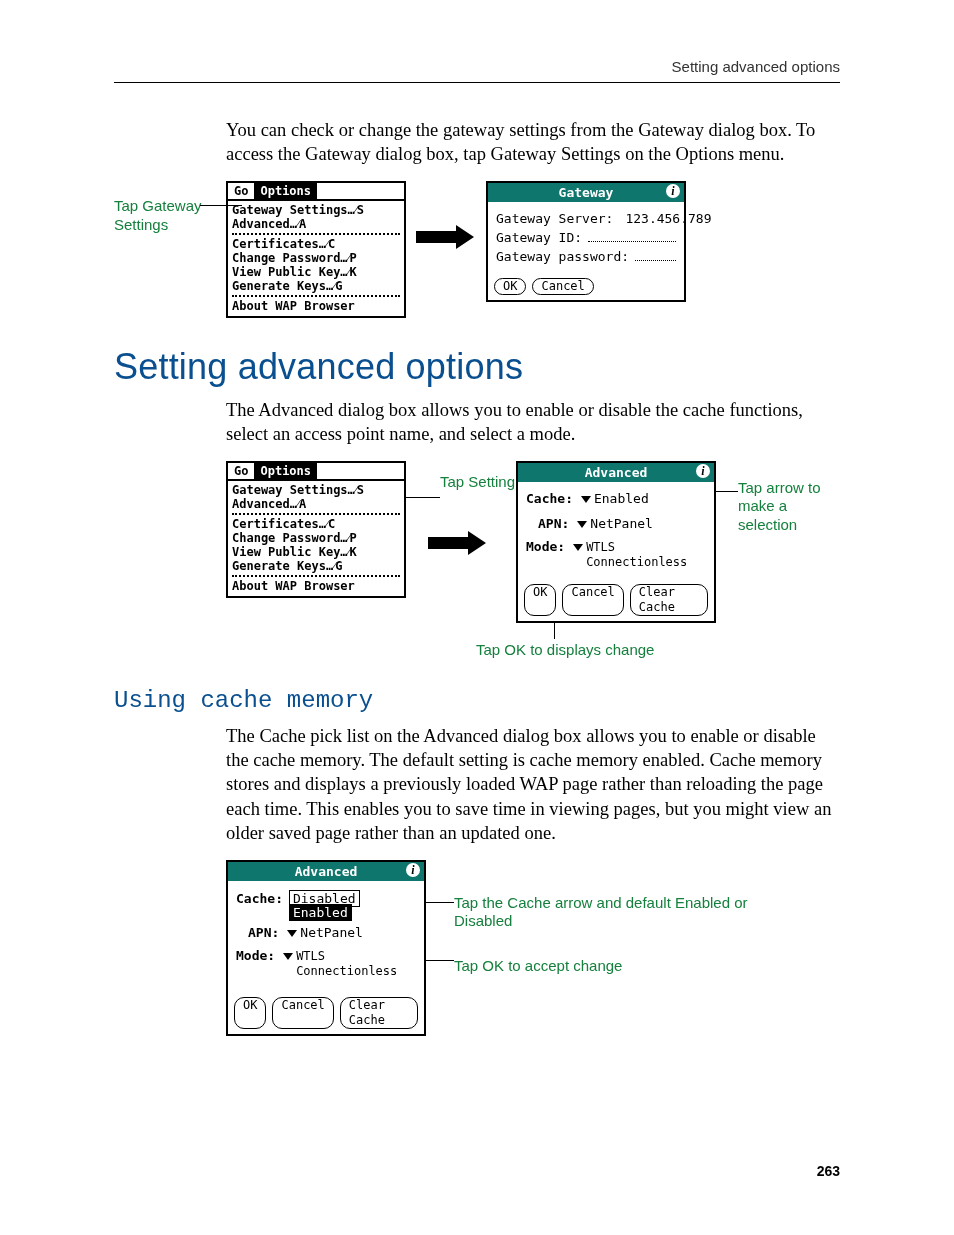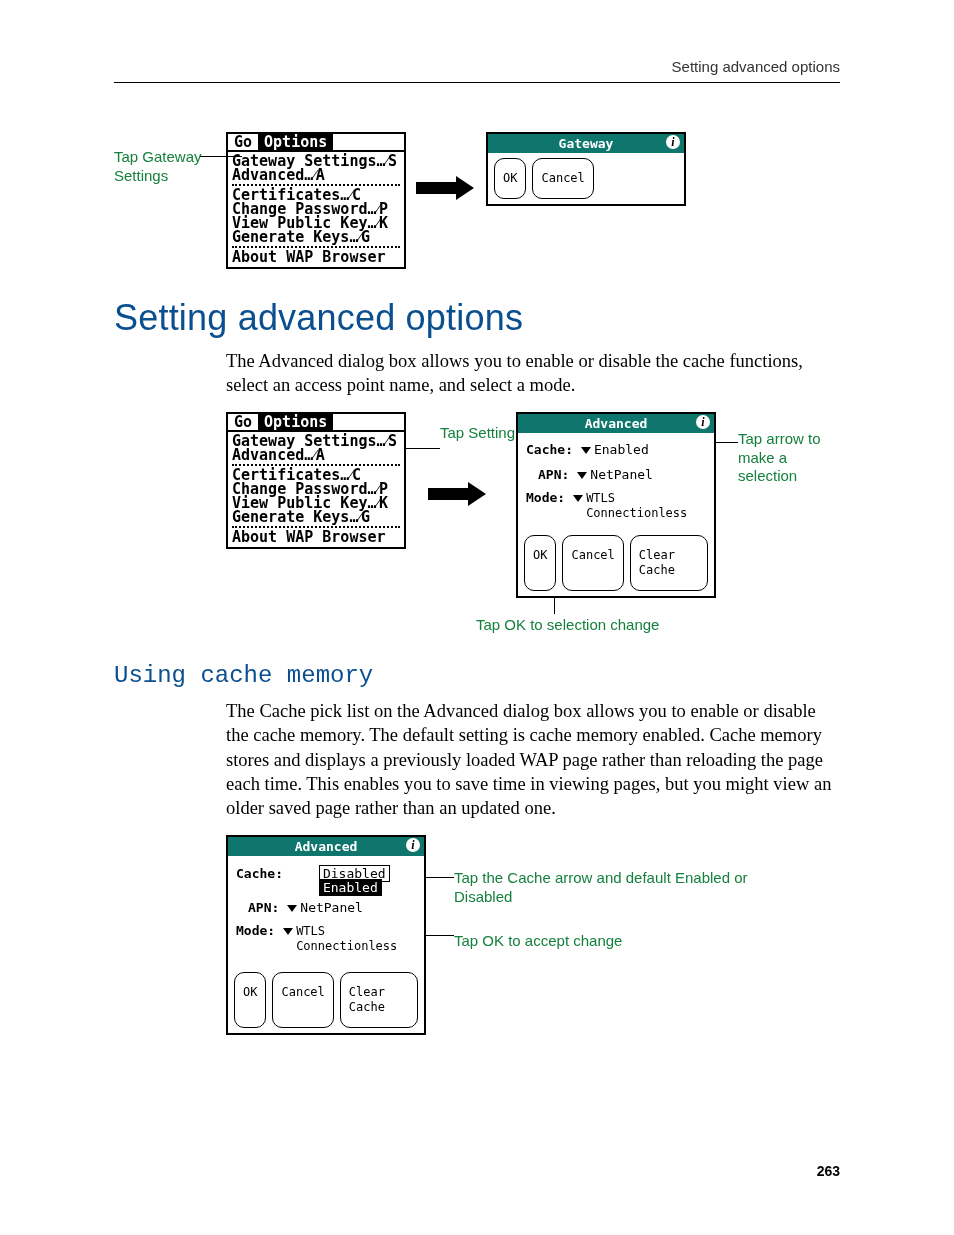--- a/index.html
+++ b/index.html
@@ -68,21 +68,21 @@
     font-size: 15px;
     color: #15803d;
     line-height: 1.25;
   }
 
   
   .palm-panel {
     border: 2px solid #000;
     background: #fff;
     font-family: "Lucida Console", Monaco, monospace;
-    font-size: 15px;
+    font-size: 12px;
     line-height: 14px;
   }
   .palm-menubar {
     display: flex;
     background: #fff;
   }
   .palm-menubar .tab {
     padding: 1px 6px 1px 6px;
     font-weight: bold;
   }
@@ -143,40 +143,39 @@
   .dotted-line {
     flex: 1;
     border-bottom: 1.5px dotted #000;
     height: 12px;
     min-width: 40px;
   }
   .pill-row { padding: 5px 6px 5px 6px; display: flex; gap: 6px; }
   .pill {
     border: 1.5px solid #000;
     border-radius: 10px;
-    padding: 12px 8px;
+    padding: 0 8px;
     font-size: 12px;
     line-height: 15px;
     background: #fff;
   }
   .tri {
     display: inline-block;
     width: 0; height: 0;
     border-left: 5px solid transparent;
     border-right: 5px solid transparent;
     border-top: 7px solid #000;
     vertical-align: middle;
     margin: 0 3px 2px 2px;
   }
   .select-box {
     border: 1.5px solid #000;
     padding: 0 3px;
     display: inline-block;
     position: relative;
-    margin-left: 30px;
   }
   .select-pop {
     position: absolute;
     left: -1px;
     top: 13px;
     background: #000;
     color: #fff;
     padding: 0 3px;
     white-space: nowrap;
     border: 1.5px solid #000;
@@ -221,20 +220,21 @@
   }
 </style>
 </head>
 <body>
 
 <div class="running-head">Setting advanced options</div>
 <div class="rule-top"></div>
 
 <div class="content">
 
+  <p class="body-text">You can check or change the gateway settings from the Gateway dialog box. To access the Gateway dialog box, tap Gateway Settings on the Options menu.</p>
 
   <div class="figrow" style="gap:0; align-items:flex-start; margin-left:0;">
     <div class="callout" style="width:112px; padding-top:16px; text-align:left; position:relative;">
       <span>Tap Gateway Settings</span>
       <div class="lead-line" style="position:absolute; top:24px; left:86px; width:42px;"></div>
     </div>
 
     <div>
       <div class="palm-panel" style="width:176px;">
         <div class="palm-menubar">
@@ -278,20 +278,34 @@
 
     <div style="width:80px; display:flex; justify-content:center; padding-top:46px;">
       <div class="big-arrow"></div>
     </div>
 
     <div class="palm-dialog" style="width:196px;">
       <div class="dlg-title">
         <span>Gateway</span>
         <span class="info">i</span>
       </div>
+      <div class="dlg-body">
+        <div class="field-row">
+          <span class="field-label">Gateway Server:</span>
+          <span style="margin-left:6px;">123.456.789</span>
+        </div>
+        <div class="field-row">
+          <span class="field-label">Gateway ID:</span>
+          <span class="dotted-line"></span>
+        </div>
+        <div class="field-row">
+          <span class="field-label">Gateway password:</span>
+          <span class="dotted-line"></span>
+        </div>
+      </div>
       <div class="pill-row">
         <span class="pill">OK</span>
         <span class="pill">Cancel</span>
       </div>
     </div>
   </div>
 
   <h1 class="section-title">Setting advanced options</h1>
 
   <p class="body-text">The Advanced dialog box allows you to enable or disable the cache functions, select an access point name, and select a mode.</p>
@@ -374,21 +388,21 @@
     </div>
 
     <div style="width:22px; position:relative;">
       <div class="lead-line" style="position:absolute; top:30px; left:0; width:22px;"></div>
     </div>
     <div class="callout" style="width:88px; padding-top:18px;">Tap arrow to make a selection</div>
   </div>
 
   <div style="position:relative; height:30px; margin-left:112px;">
     <div style="position:absolute; left:328px; top:-8px; width:0; height:18px; border-left:1px solid #000;"></div>
-    <div class="callout" style="position:absolute; left:250px; top:12px;">Tap OK to selection change</div>
+    <div class="callout" style="position:absolute; left:250px; top:12px;">Tap OK to displays change</div>
   </div>
 
   <h2 class="subsection">Using cache memory</h2>
 
   <p class="body-text">The Cache pick list on the Advanced dialog box allows you to enable or disable the cache memory. The default setting is cache memory enabled. Cache memory stores and displays a previously loaded WAP page rather than reloading the page each time. This enables you to save time in viewing pages, but you might view an older saved page rather than an updated one.</p>
 
   <div class="figrow" style="margin-left:112px; gap:0;">
     <div class="palm-dialog" style="width:196px; position:relative;">
       <div class="dlg-title">
         <span>Advanced</span>

